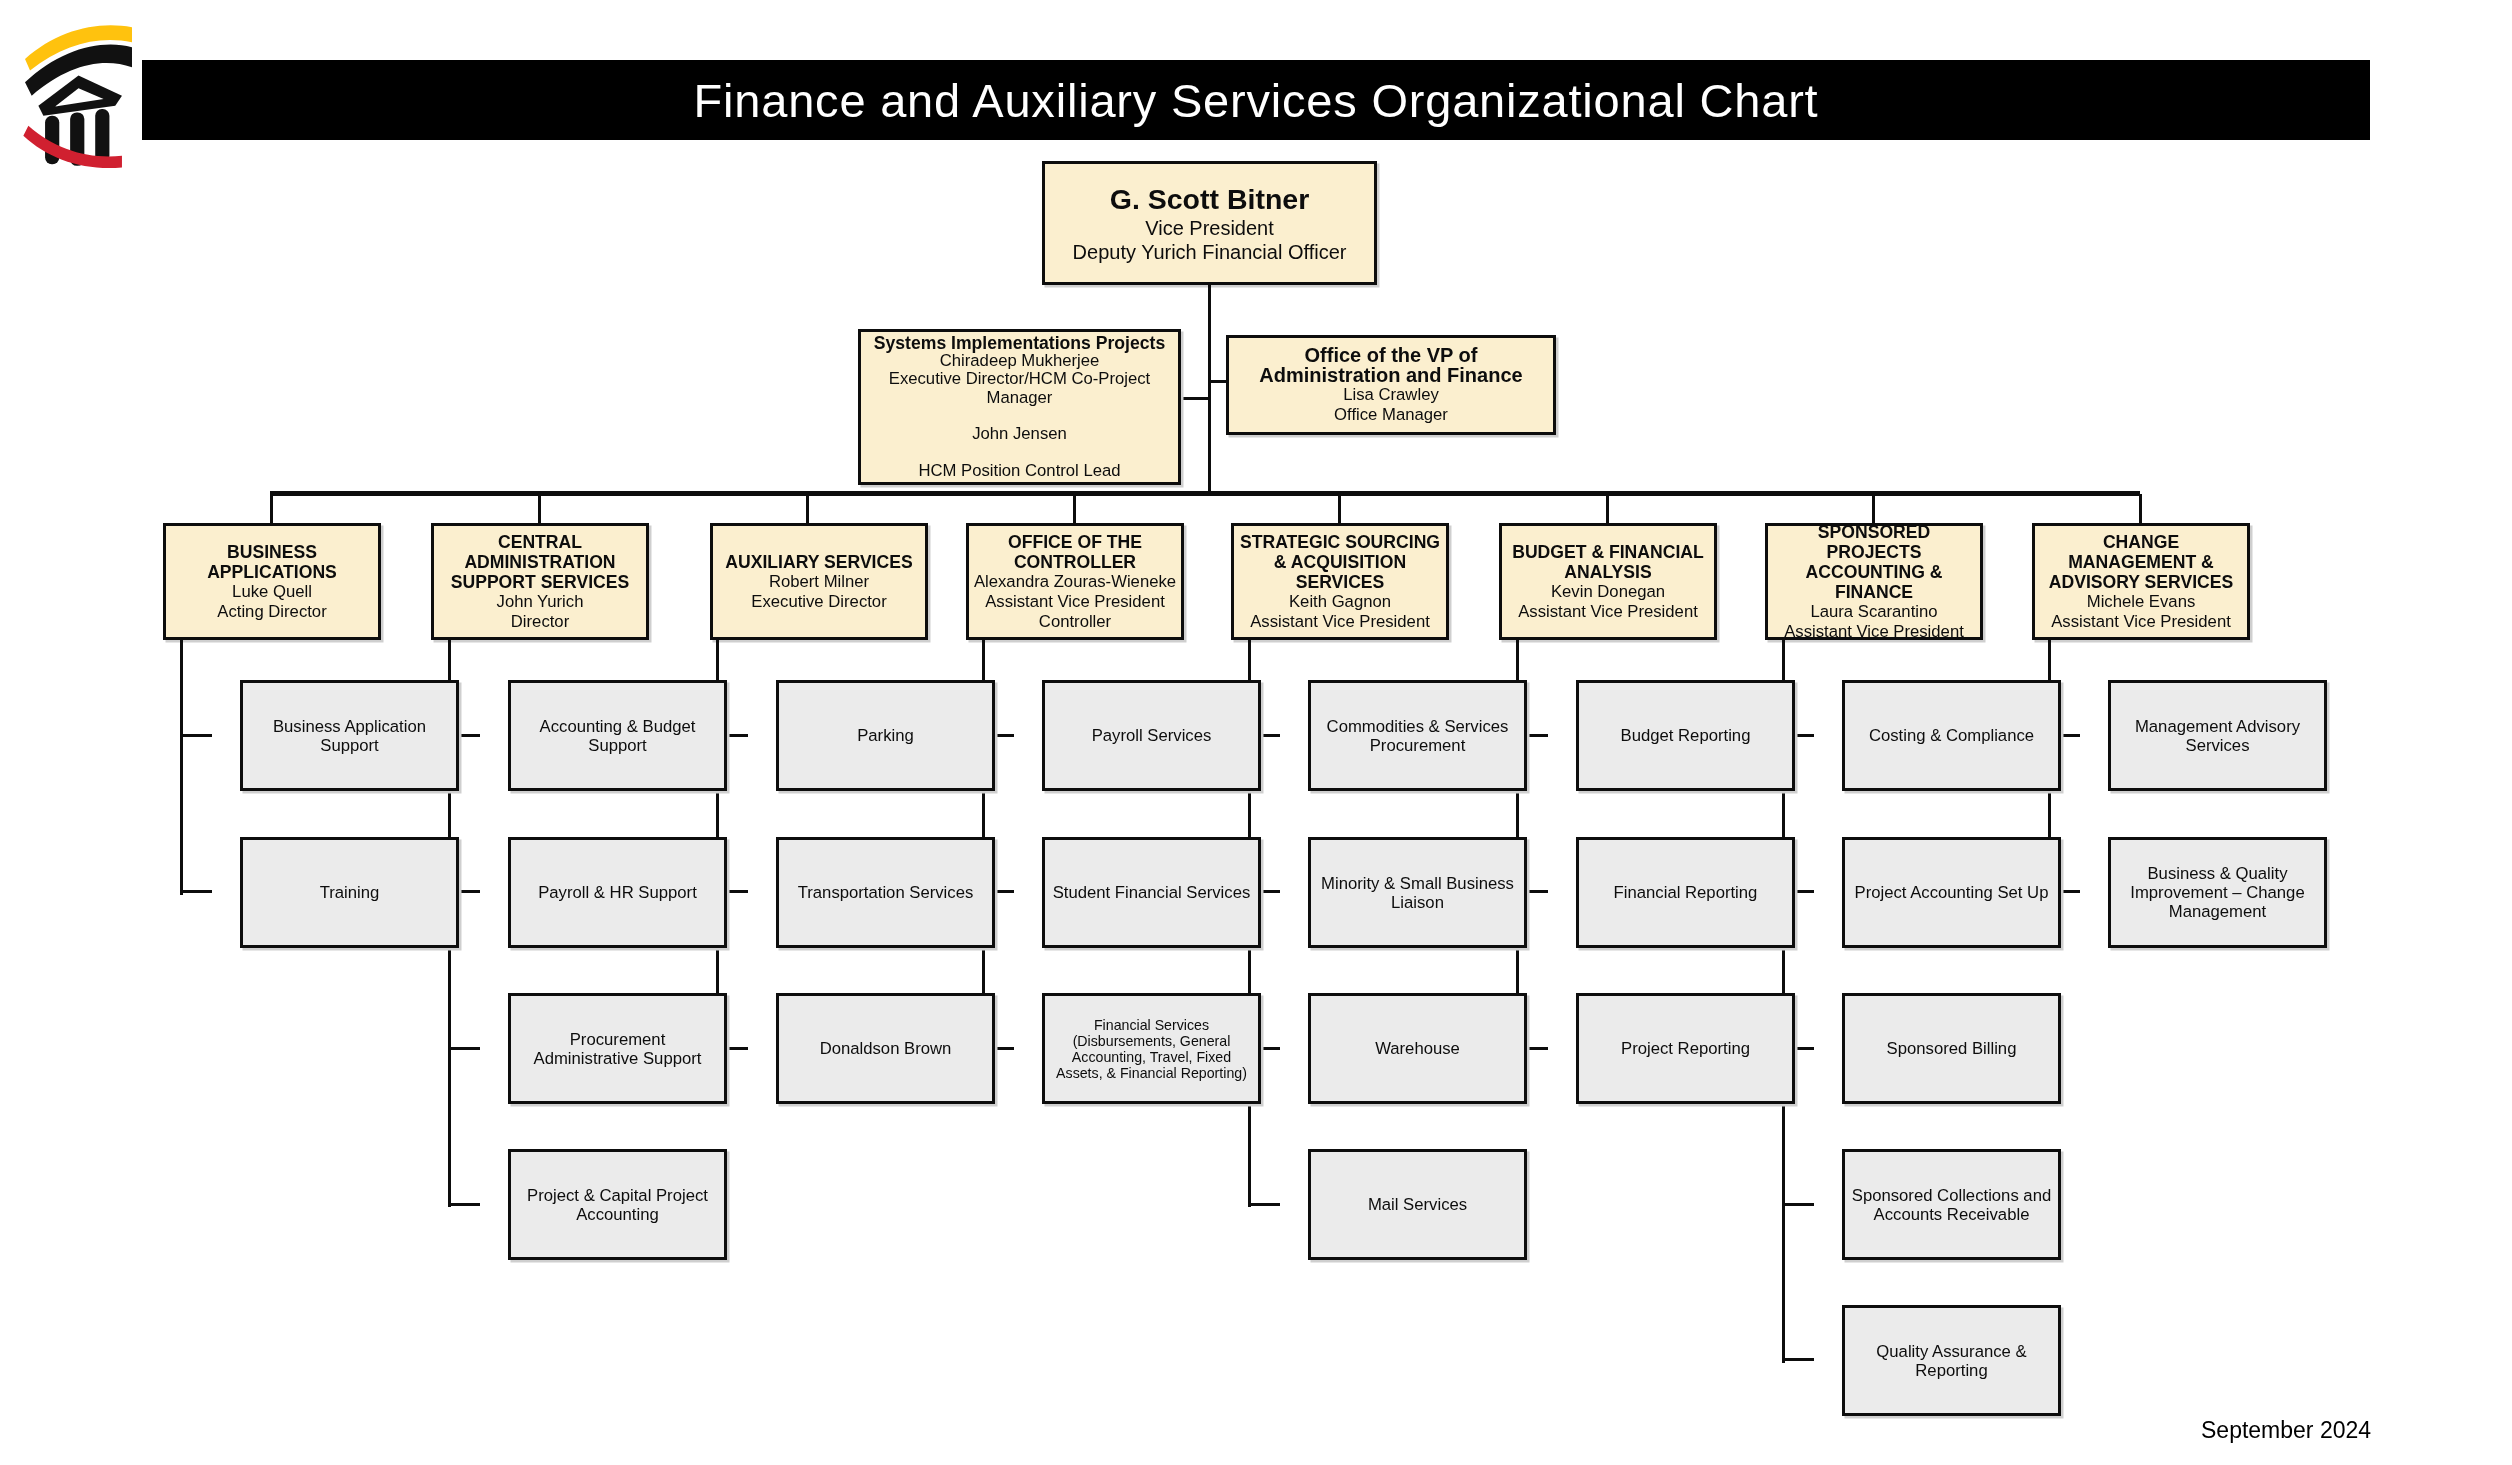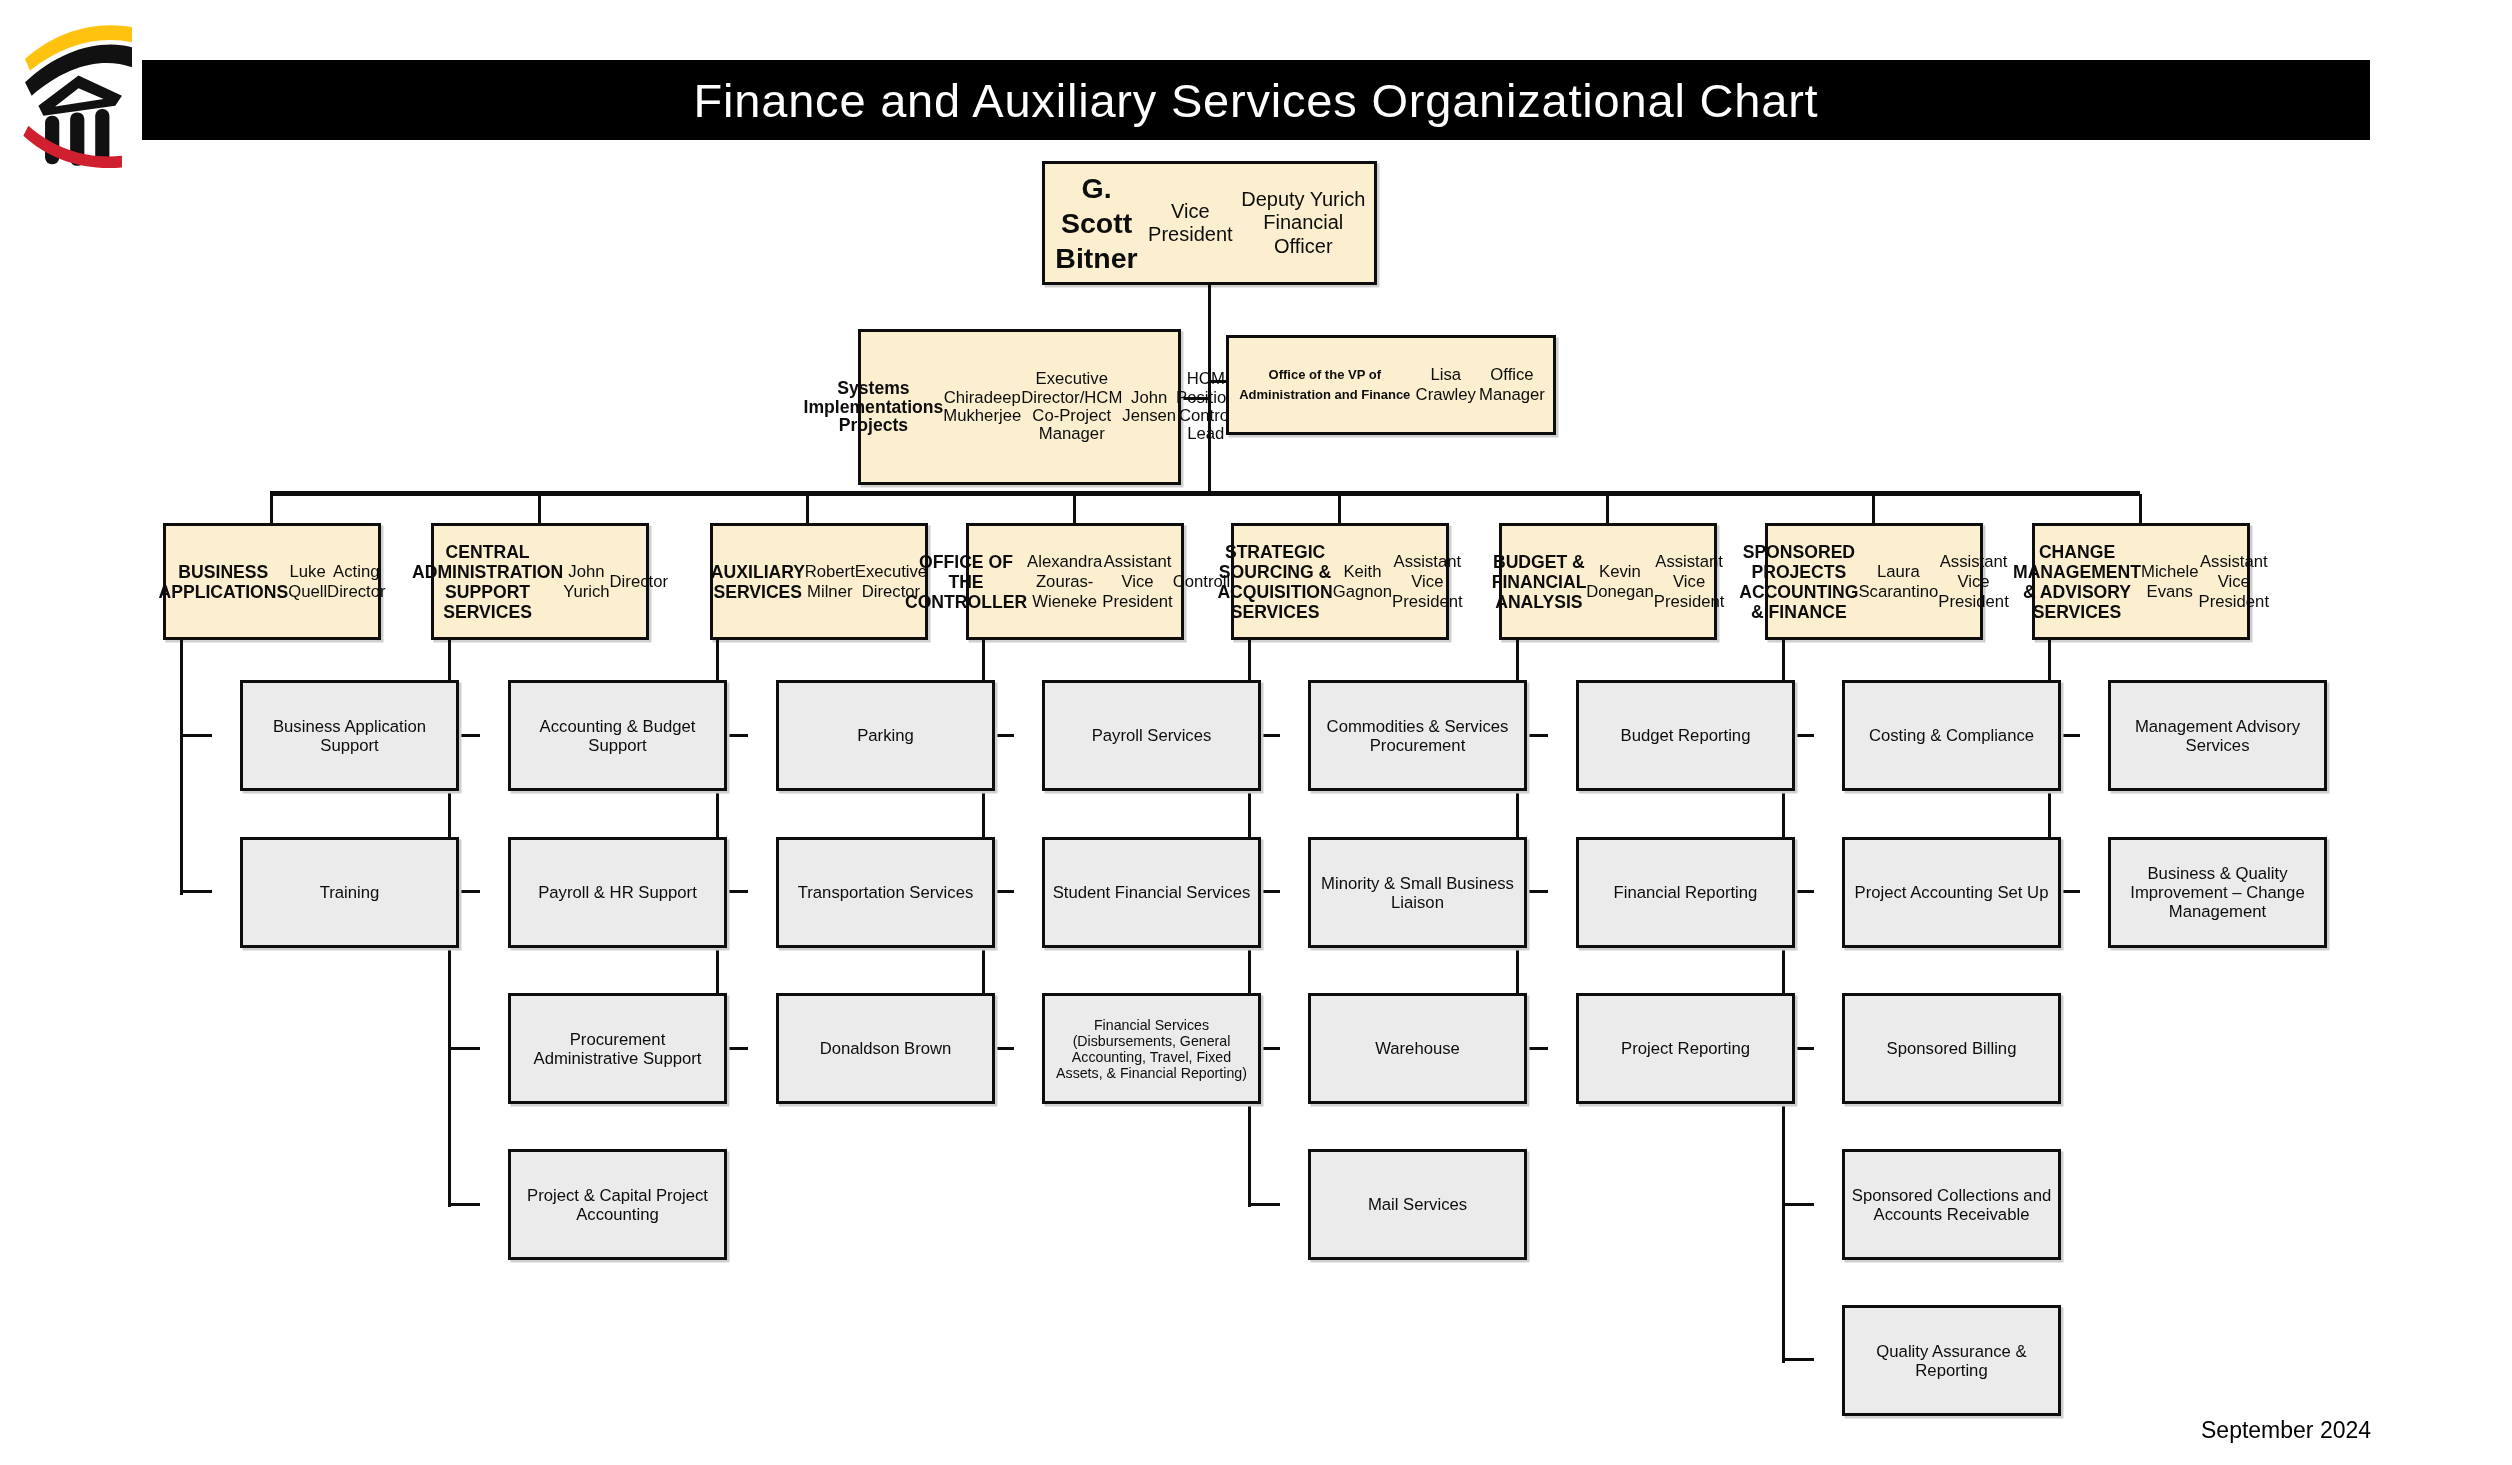--- a/index.html
+++ b/index.html
@@ -9,35 +9,35 @@
   
   .banner{position:absolute;left:142px;top:60px;width:2228px;height:80px;background:#000000;
           display:flex;align-items:center;justify-content:center;}
   .banner .title{color:#ffffff;font-size:47px;font-weight:400;letter-spacing:0.8px;white-space:nowrap;}
 
   
   .logo{position:absolute;left:20px;top:11.7px;width:117px;height:164px;}
 
   
   .box{position:absolute;box-sizing:border-box;background:#FBEFCF;border:3.3px solid #0d0d0d;
-       box-shadow:2.5px 2.5px 0 #cfcfcf;display:flex;flex-direction:row;align-items:center;
+       box-shadow:2.5px 2.5px 0 #cfcfcf;display:flex;flex-direction:column;align-items:center;
        justify-content:center;text-align:center;}
   .gray{background:#EBEBEB;margin-left:28px;}
 
   
   .topbox{left:1042px;top:161px;width:335px;height:124px;}
   .topbox .name{font-size:28.5px;font-weight:700;line-height:35px;}
   .topbox .sub{font-size:20px;line-height:23.4px;}
 
   
   .sysbox{left:858px;top:329px;width:323px;height:156px;padding:1.7px 3.3px;}
   .offbox{left:1226px;top:335px;width:330px;height:100px;padding:1.7px 5px;}
   .s-title{font-size:17.6px;font-weight:700;line-height:18.4px;}
   .s-line{font-size:16.7px;line-height:18.4px;min-height:18.4px;width:100%;}
-  .o-title{font-size:13px;font-weight:700;line-height:20px;}
+  .o-title{font-size:20px;font-weight:700;line-height:20px;}
   .o-line{font-size:16.7px;line-height:20px;}
 
   
   .dept{top:523px;width:218px;height:117px;padding:1.7px 3.3px;}
   .dtitle{font-size:17.6px;font-weight:700;line-height:20px;}
   .person{font-size:16.7px;line-height:20px;}
 
   
   .child{width:219px;height:111px;padding:1.7px 5px;}
   .ctext{font-size:16.7px;line-height:19px;}

